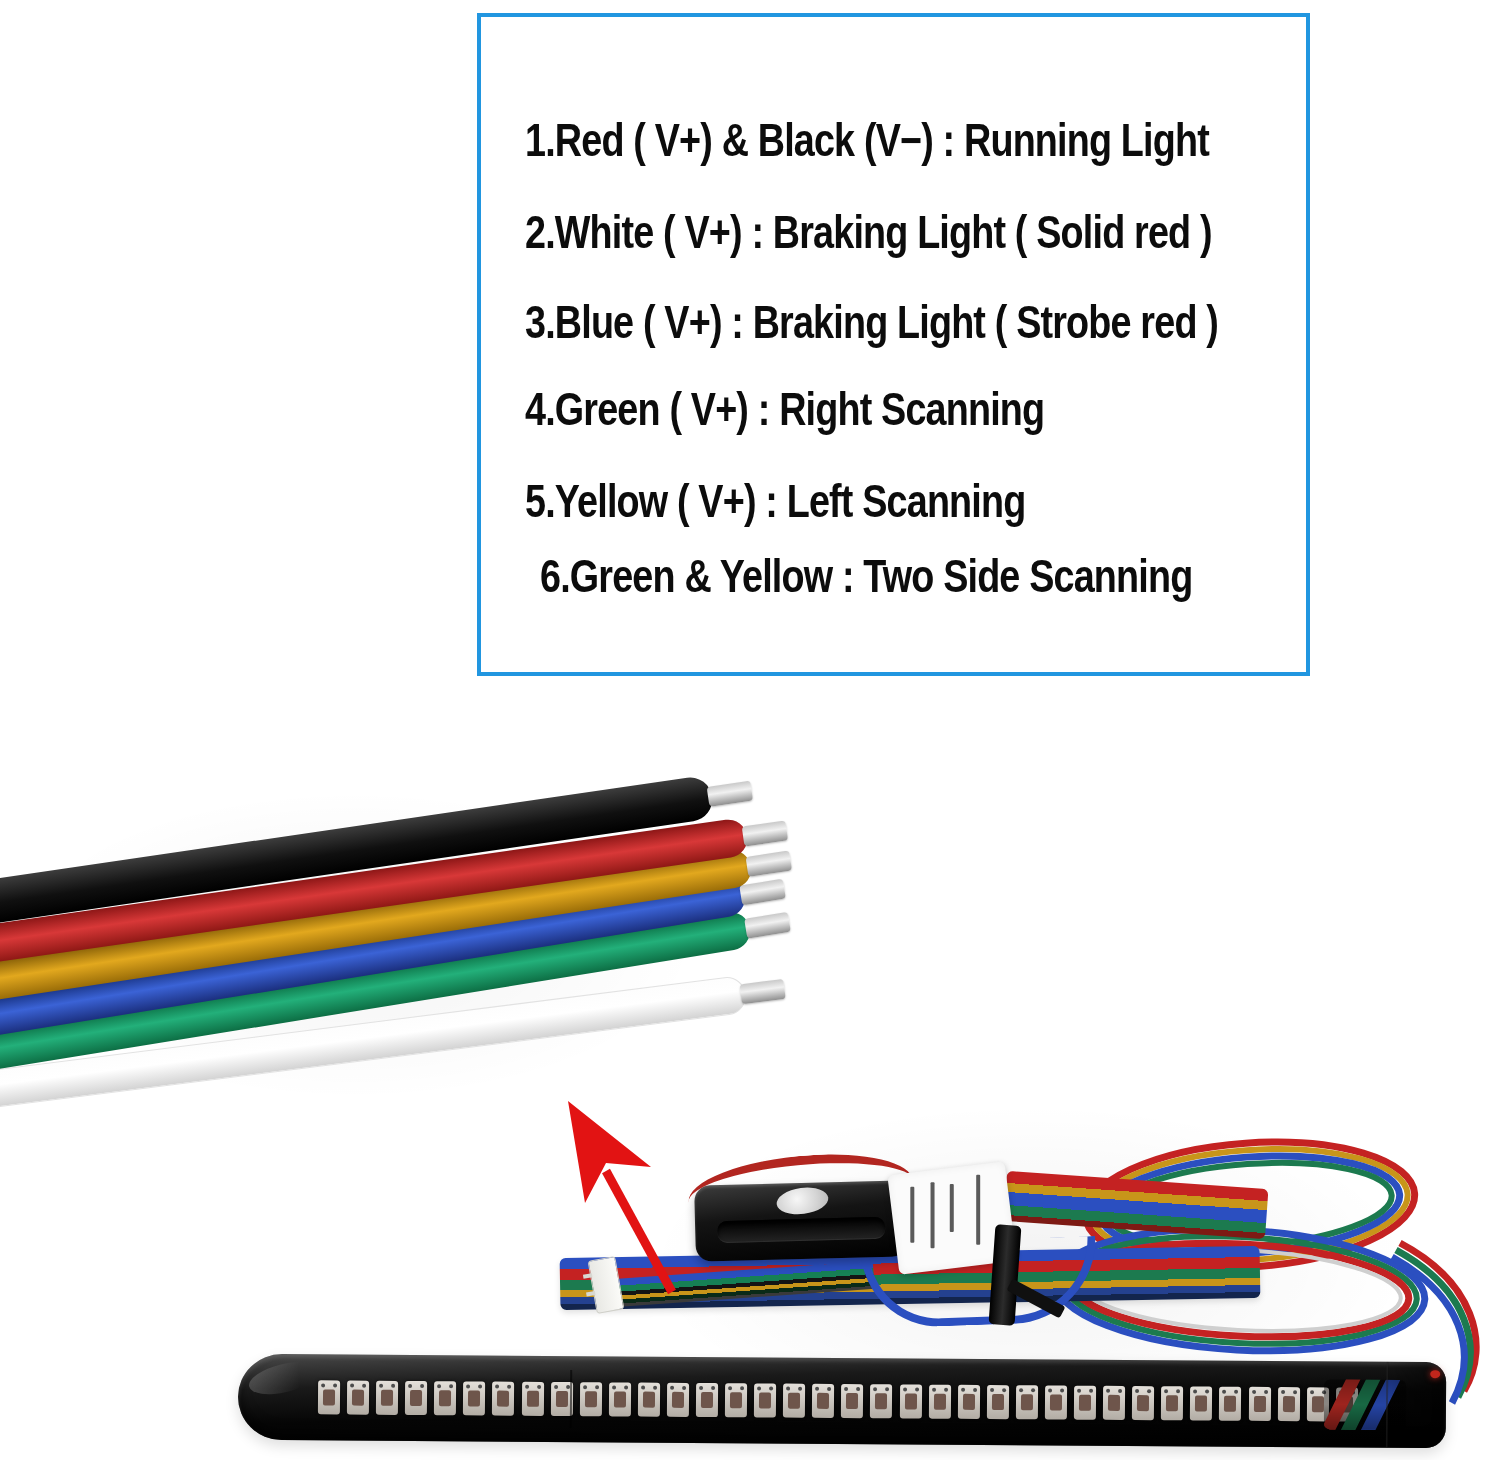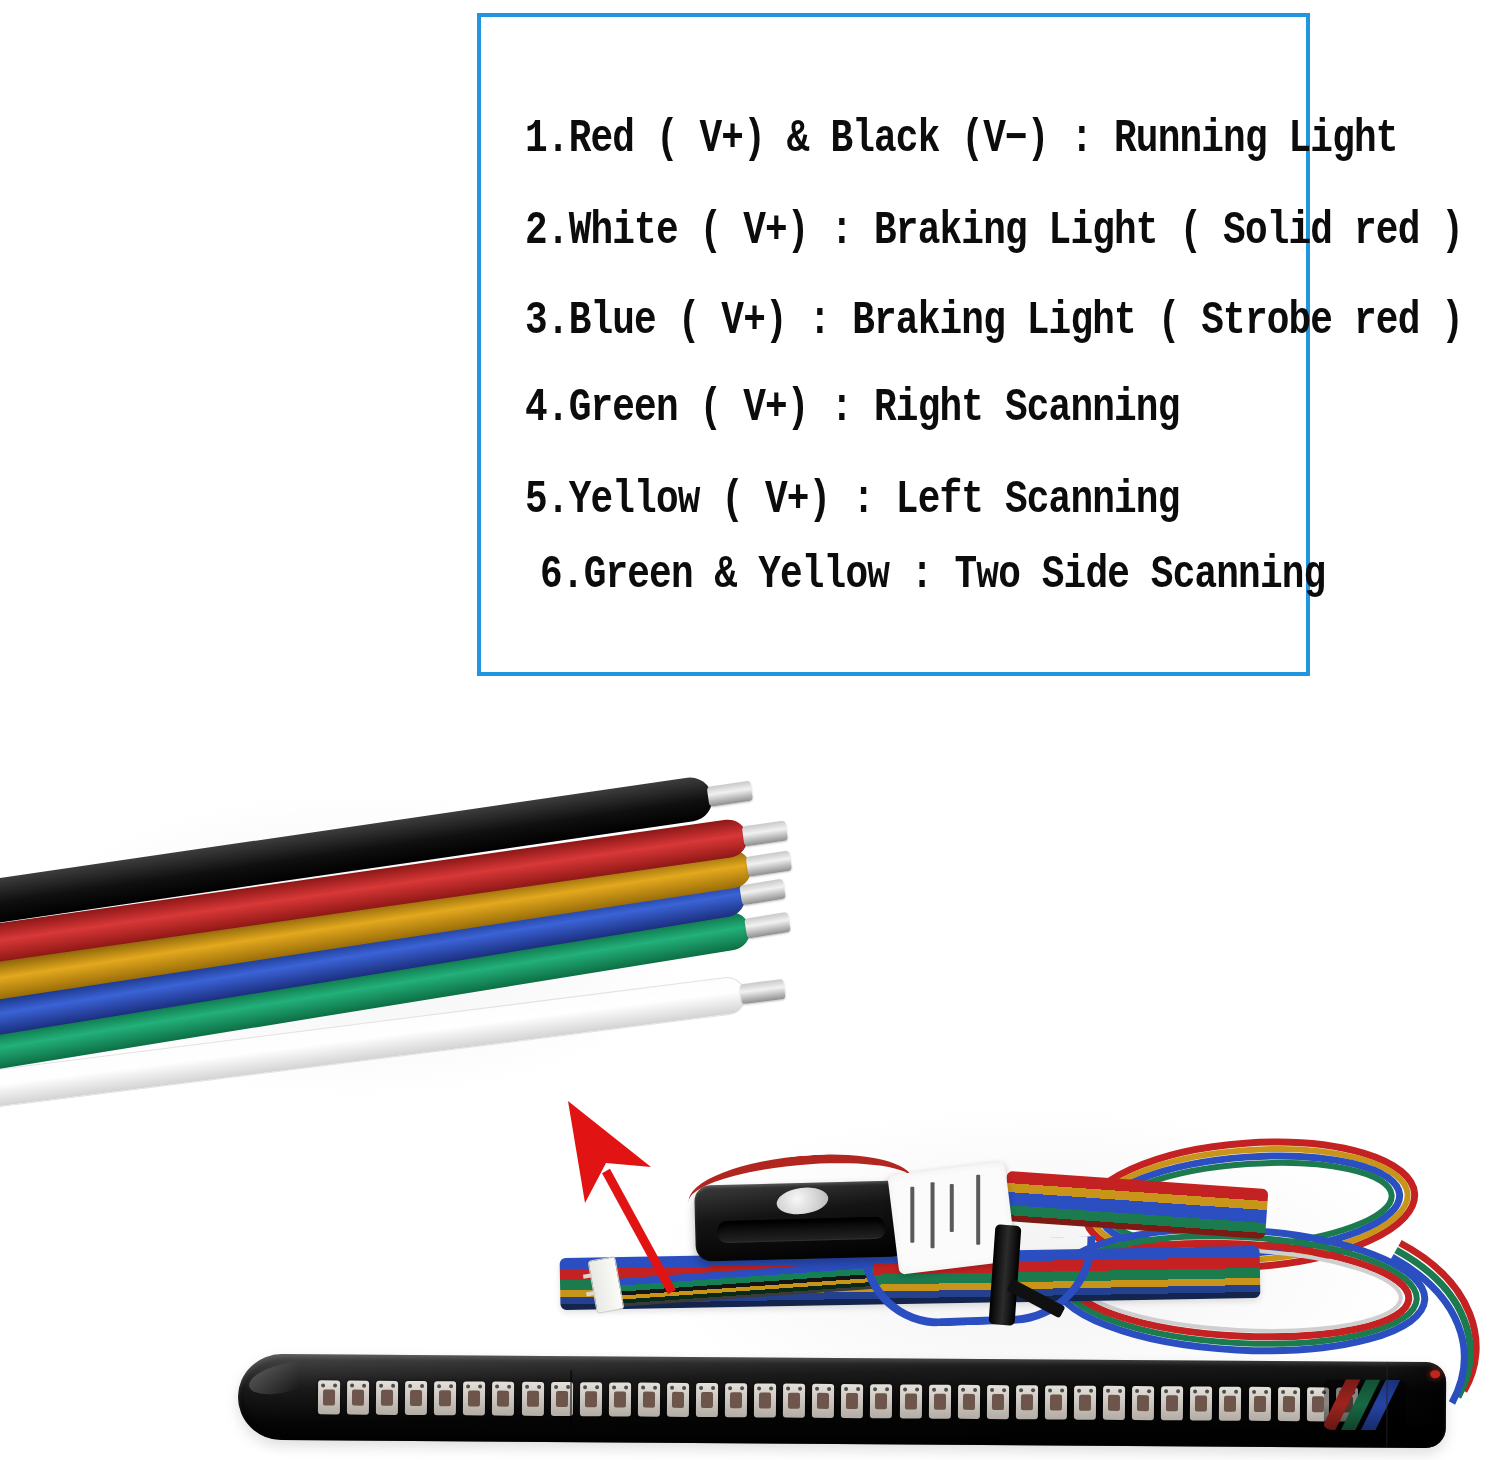--- a/index.html
+++ b/index.html
@@ -1,18 +1,18 @@
 <!DOCTYPE html>
 <html><head>
 <meta charset="utf-8">
 <style>
   html,body{margin:0;padding:0;background:#fff;}
   .canvas{
     position:relative;width:1500px;height:1460px;background:#fff;overflow:hidden;
-    font-family:Liberation Mono, monospace;
+    font-family:Liberation Sans, sans-serif;
   }
   
   .bg-tint{position:absolute;pointer-events:none;}
   .bg-tint-wires{left:-120px;top:730px;width:950px;height:430px;
     background:radial-gradient(closest-side,rgba(0,0,0,.05),rgba(0,0,0,0) 72%);}
   .bg-tint-bottom{left:520px;top:1050px;width:1020px;height:430px;
     background:radial-gradient(closest-side,rgba(0,0,0,.05),rgba(0,0,0,0) 75%);}
 
   
   .inst-box{

